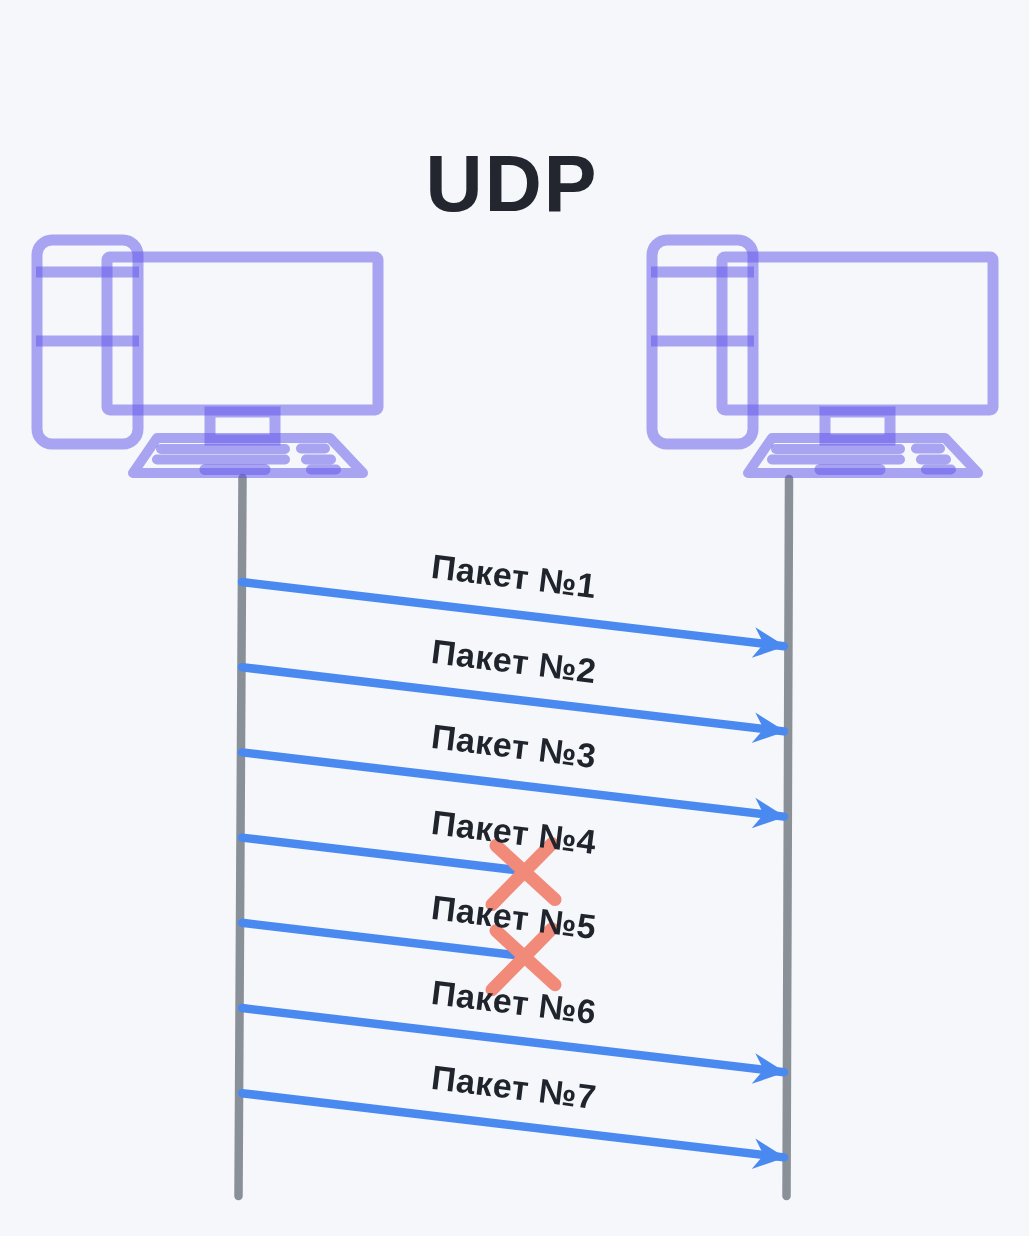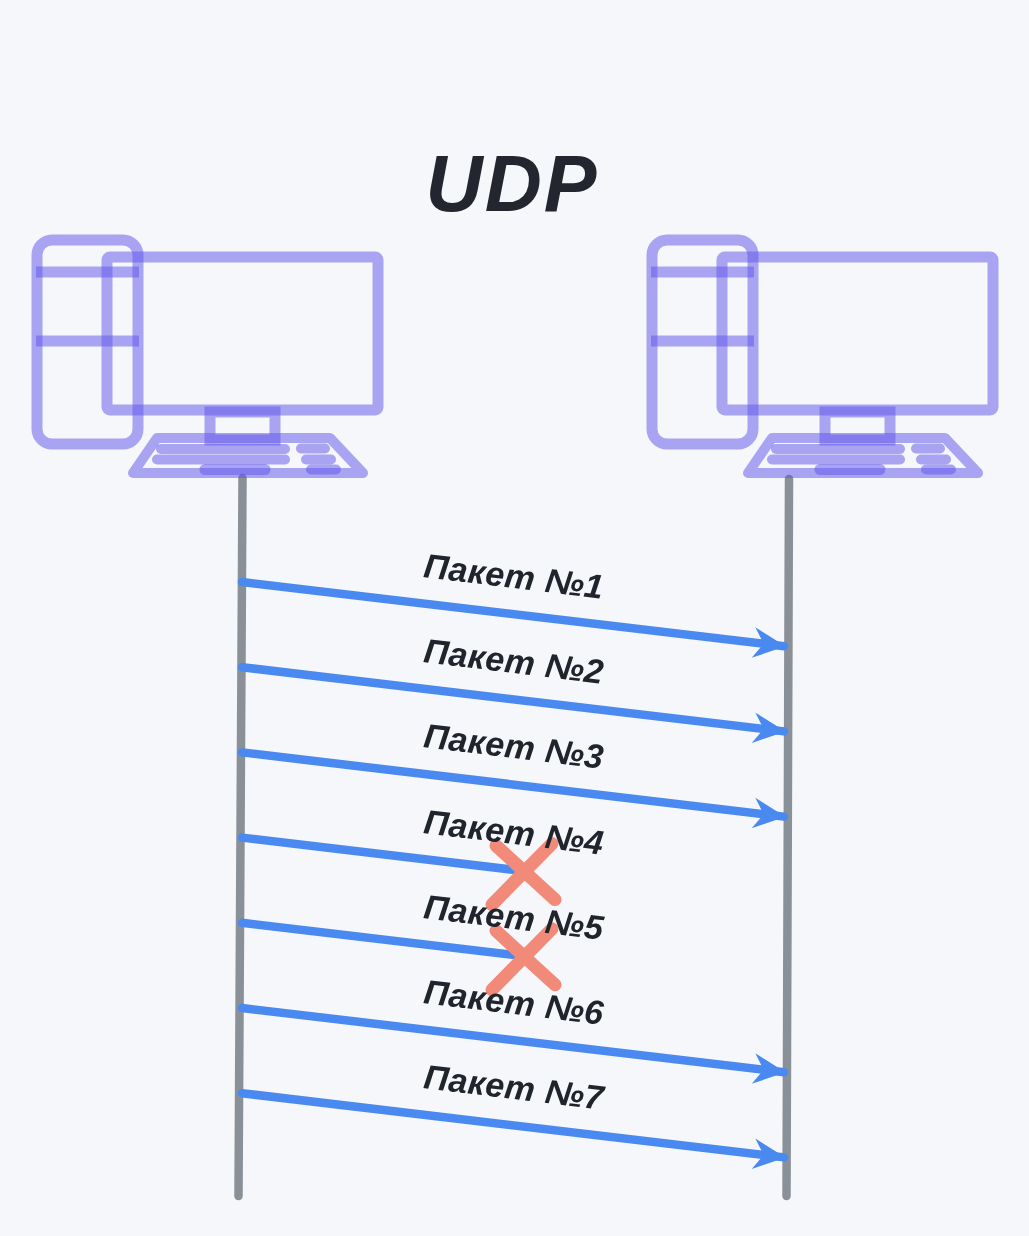--- a/index.html
+++ b/index.html
@@ -3,21 +3,21 @@
 <meta charset="utf-8">
 <style>
   :root{
     --bg:#f5f7fa; --arrow:#4a89ef; --lost:#f28a7a;
     --lifeline:#8a9097; --device:#5d51ea; --label:#20242c; --title:#23262e;
   }
   html,body{margin:0;padding:0;}
   body{background:#e8eaee;font-family:"Liberation Sans","DejaVu Sans",sans-serif;}
   #stage{
     position:relative;width:1029px;height:1236px;background:var(--bg);
-    overflow:hidden;margin:0 auto;font-style:italic;
+    overflow:hidden;margin:0 auto;
   }
   #diagram-svg{position:absolute;left:0;top:0;}
   .page-title{
     position:absolute;left:212px;top:88px;width:600px;height:86px;
     text-align:center;font-size:79px;font-weight:bold;letter-spacing:2px;
     color:var(--title);line-height:86px;
   }
   .packet-label{
     position:absolute;width:300px;height:42px;line-height:42px;
     text-align:center;font-size:34px;font-weight:bold;letter-spacing:.5px;

